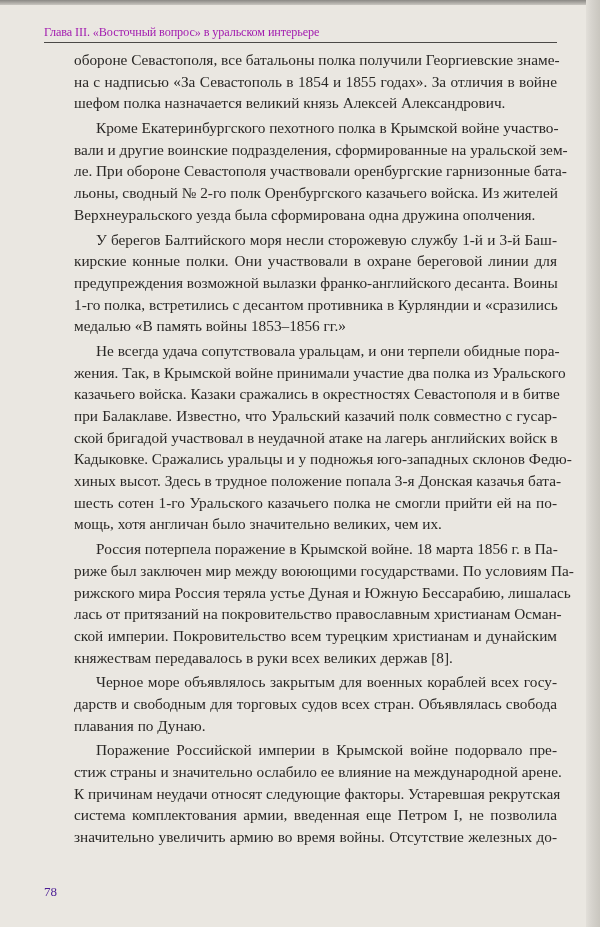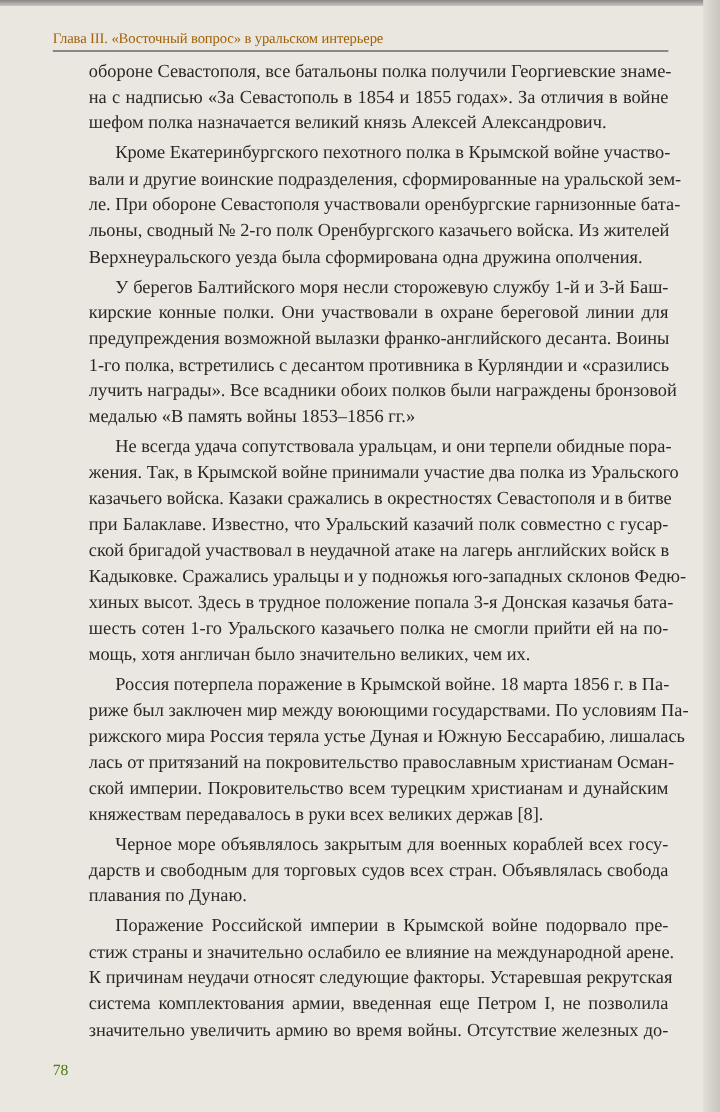--- a/index.html
+++ b/index.html
@@ -18,41 +18,41 @@
     position: absolute; right: 0; top: 0; width: 14px; height: 927px;
     background: linear-gradient(90deg, #e2dfd9 0%, #d6d3cd 40%, #c9c6bf 100%);
   }
   .page {
     position: absolute; left: 0; top: 5px; width: 586px; height: 922px;
     background: #eae7e1;
   }
   .running-head {
     position: absolute; left: 44px; top: 25px; width: 513px;
     font-size: 12.2px; letter-spacing: -0.1px;
-    color: #a16207;
+    color: #a21caf;
     padding-bottom: 2px;
     border-bottom: 1px solid #4a4846;
     white-space: nowrap;
   }
   .body-text {
     position: absolute; left: 74px; top: 49px; width: 483px;
     font-size: 15.3px; line-height: 21.7px;
   }
   .line {
     display: block; white-space: nowrap;
     text-align: justify; text-align-last: justify;
     height: 21.7px;
     font-family: Liberation Serif, serif;
   }
   .line.last { text-align-last: left; }
   .line.indent { padding-left: 22px; }
   .para-gap { height: 3px; }
   .folio {
     position: absolute; left: 44px; top: 884px;
-    font-size: 13px; color: #4d7c0f;
+    font-size: 13px; color: #4c1d95;
   }
 </style>
 </head>
 <body>
 
 <div class="top-strip"></div>
 <div class="page"></div>
 <div class="right-edge"></div>
 
 <div class="running-head">Глава III.  «Восточный вопрос» в уральском интерьере</div>
@@ -73,21 +73,20 @@
     <span class="line">льоны, сводный № 2-го полк Оренбургского казачьего войска. Из жителей</span>
     <span class="line last">Верхнеуральского уезда была сформирована одна дружина ополчения.</span>
   </div>
   <div class="para-gap"></div>
 
   <div class="para">
     <span class="line indent">У берегов Балтийского моря несли сторожевую службу 1-й и 3-й Баш-</span>
     <span class="line">кирские конные полки. Они участвовали в охране береговой линии для</span>
     <span class="line">предупреждения возможной вылазки франко-английского десанта. Воины</span>
     <span class="line">1-го полка, встретились с десантом противника в Курляндии и «сразились</span>
-    <span class="line">лучить награды». Все всадники обоих полков были награждены бронзовой</span>
     <span class="line last">медалью «В память войны 1853–1856 гг.»</span>
   </div>
   <div class="para-gap"></div>
 
   <div class="para">
     <span class="line indent">Не всегда удача сопутствовала уральцам, и они терпели обидные пора-</span>
     <span class="line">жения. Так, в Крымской войне принимали участие два полка из Уральского</span>
     <span class="line">казачьего войска. Казаки сражались в окрестностях Севастополя и в битве</span>
     <span class="line">при Балаклаве. Известно, что Уральский казачий полк совместно с гусар-</span>
     <span class="line">ской бригадой участвовал в неудачной атаке на лагерь английских войск в</span>

